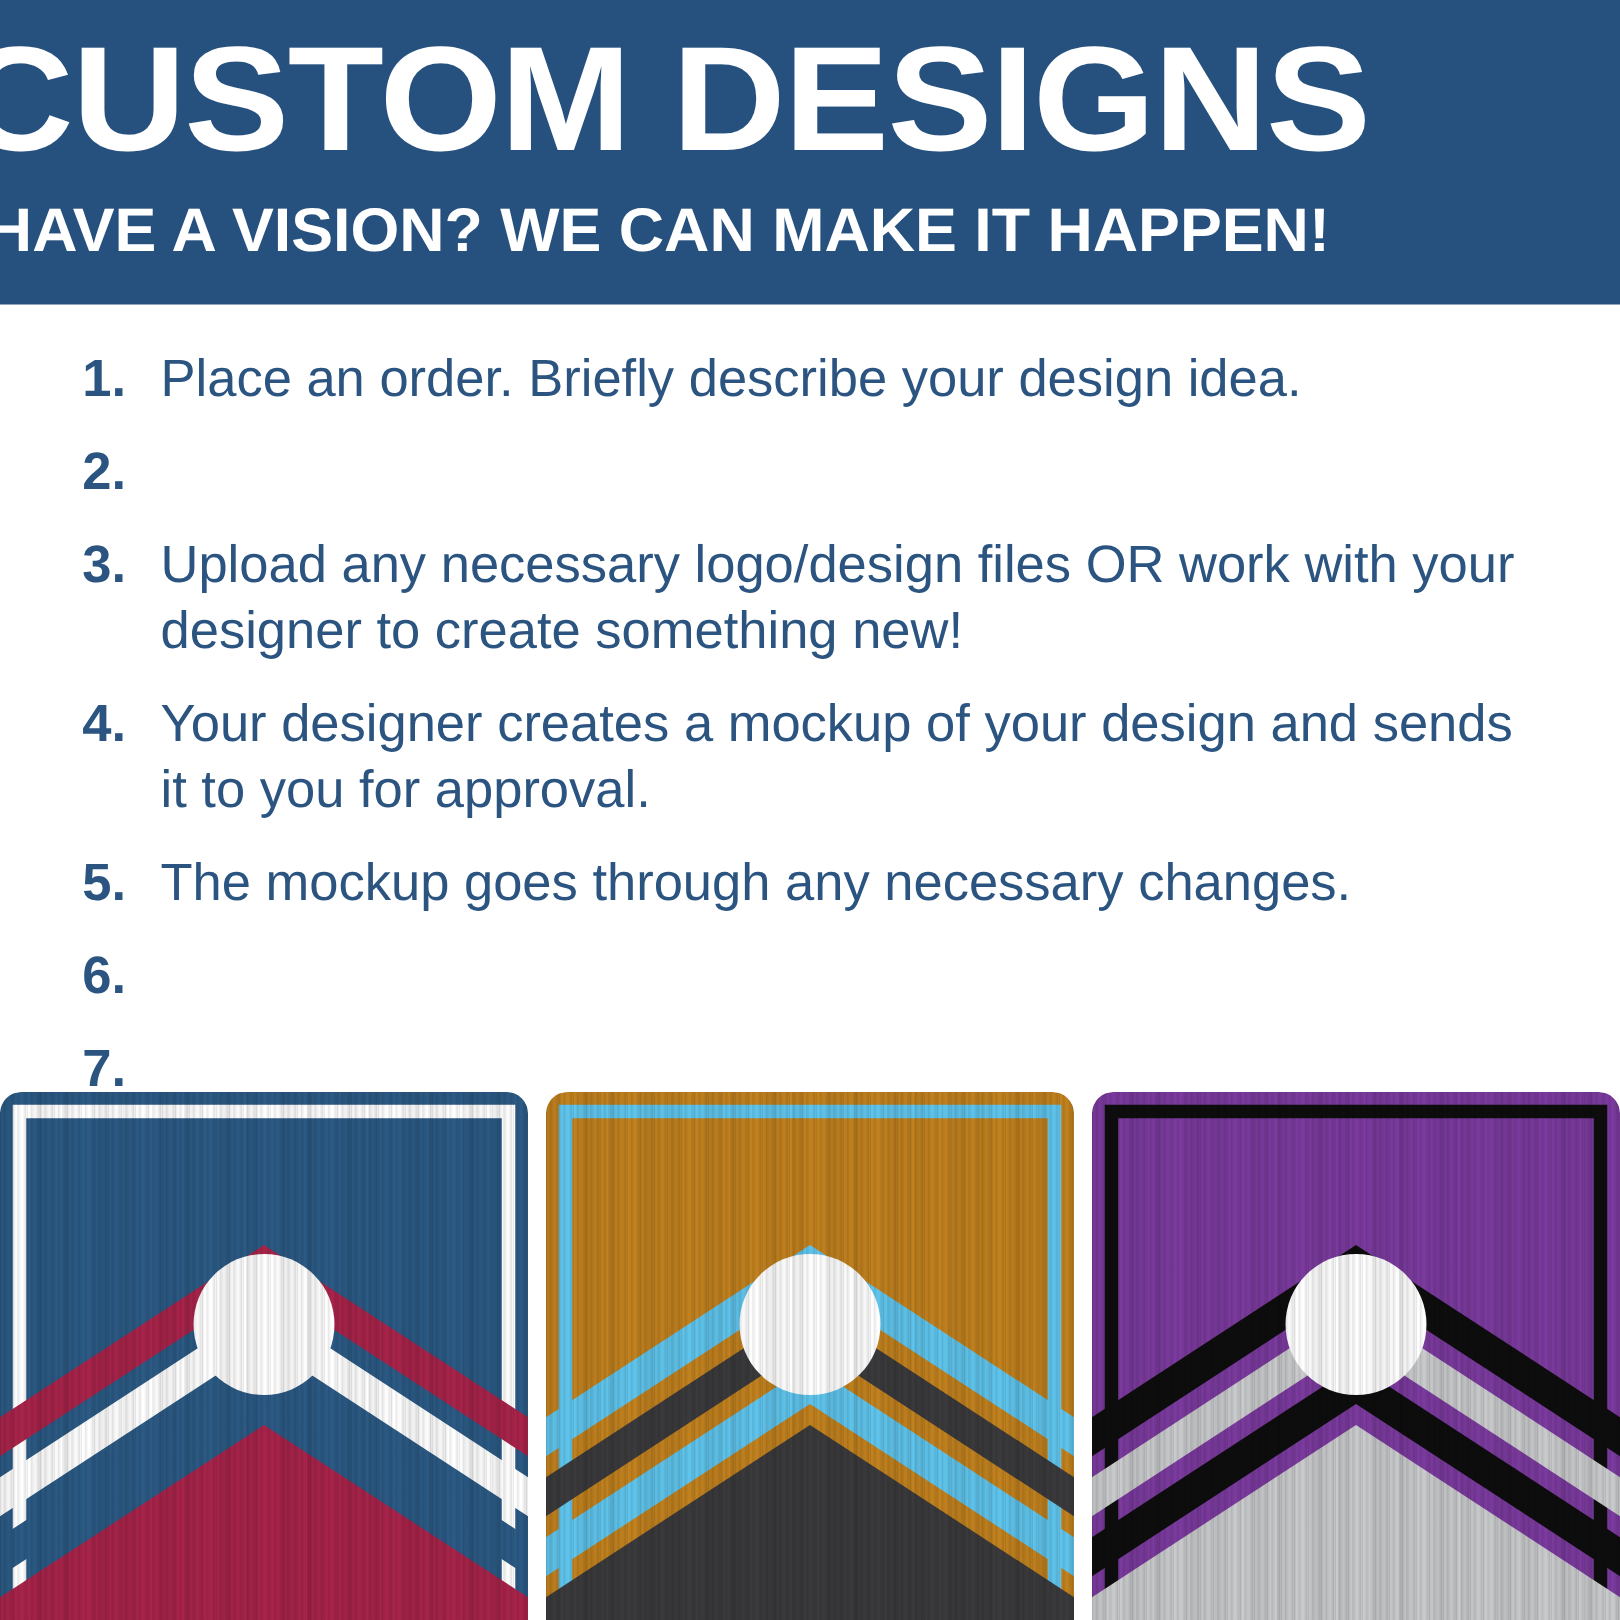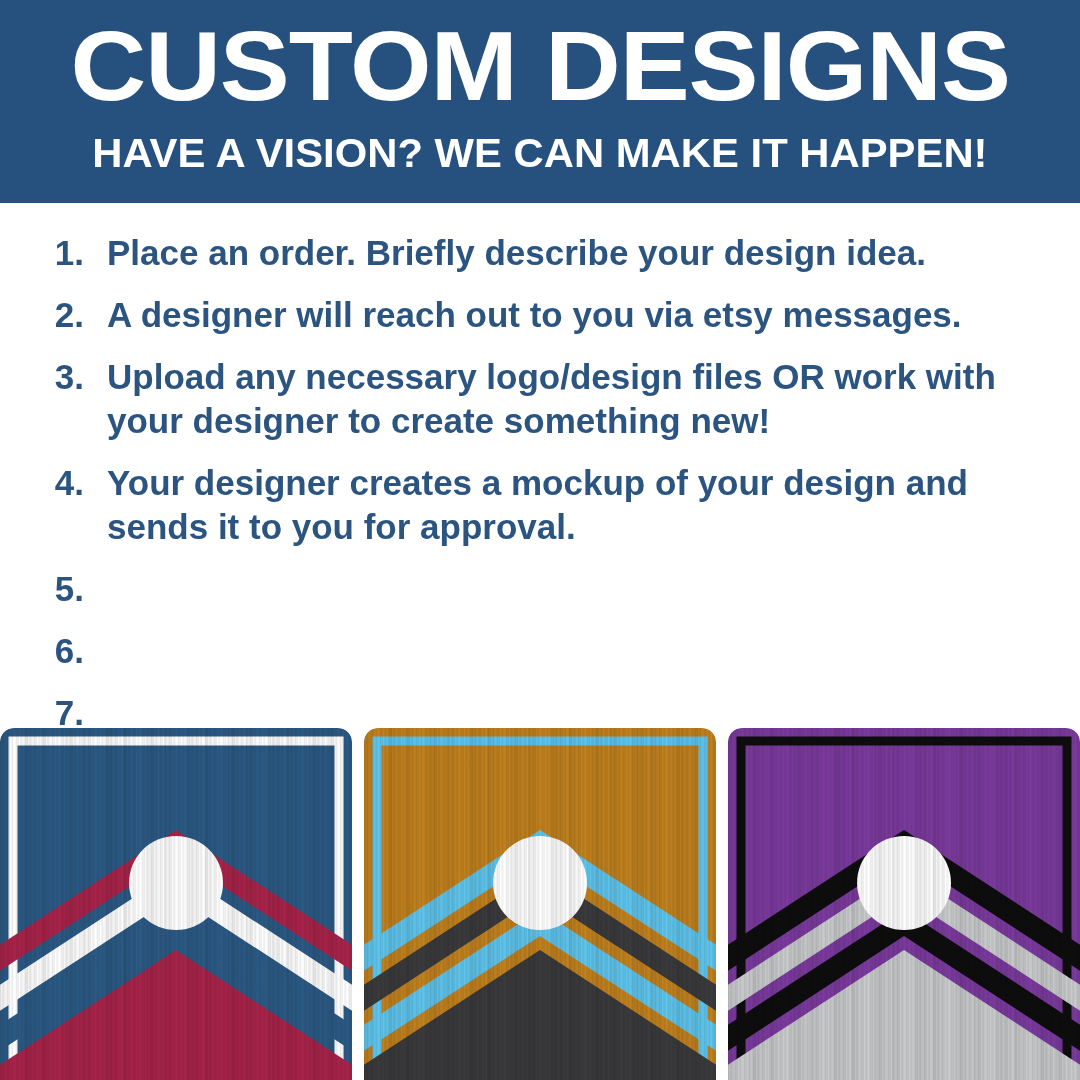--- a/index.html
+++ b/index.html
@@ -9,21 +9,21 @@
     font-family:"Liberation Sans", sans-serif;
     overflow:hidden;
     position:relative;
   }
 
   
   #header{
     position:absolute; left:0; top:0; width:1080px; height:203px;
     background:#26517F;
     display:flex; flex-direction:column;
-    align-items:center; justify-content:flex-start;
+    align-items:flex-start; justify-content:flex-start;
   }
   #header-title{
     color:#ffffff;
     font-family:"Liberation Sans", sans-serif;
     font-weight:bold;
     font-size:99px;
     line-height:1;
     letter-spacing:-1px;
     margin-top:16px;
     transform:scaleX(1.06);
@@ -60,21 +60,21 @@
     font-size:35px;
     line-height:44px;
     width:48px;
     min-width:48px;
     text-align:right;
     padding-right:4px;
   }
   .step-text{
     color:#2B5580;
     font-family:"Liberation Sans", sans-serif;
-    font-weight:bold;
+    font-weight:normal;
     font-size:35px;
     line-height:44px;
     padding-left:19px;
     max-width:940px;
   }
 
   
   #boards{
     position:absolute; left:0; top:718px; width:1080px; height:362px;
     display:flex;
@@ -123,32 +123,32 @@
   <div id="header-subtitle">HAVE A VISION? WE CAN MAKE IT HAPPEN!</div>
 </div>
 
 <div id="steps">
     <div class="step">
       <div class="step-num">1.</div>
       <div class="step-text">Place an order. Briefly describe your design idea.</div>
     </div>
     <div class="step">
       <div class="step-num">2.</div>
-      <div class="step-text">A designer will reach out to you via etsy messages.</div>
     </div>
     <div class="step">
       <div class="step-num">3.</div>
       <div class="step-text">Upload any necessary logo/design files OR work with your designer to create something new!</div>
     </div>
     <div class="step">
       <div class="step-num">4.</div>
       <div class="step-text">Your designer creates a mockup of your design and sends it to you for approval.</div>
     </div>
     <div class="step">
       <div class="step-num">5.</div>
+      <div class="step-text">The mockup goes through any necessary changes.</div>
     </div>
     <div class="step">
       <div class="step-num">6.</div>
     </div>
     <div class="step">
       <div class="step-num">7.</div>
     </div>
   </div>
 
 <div id="boards">

